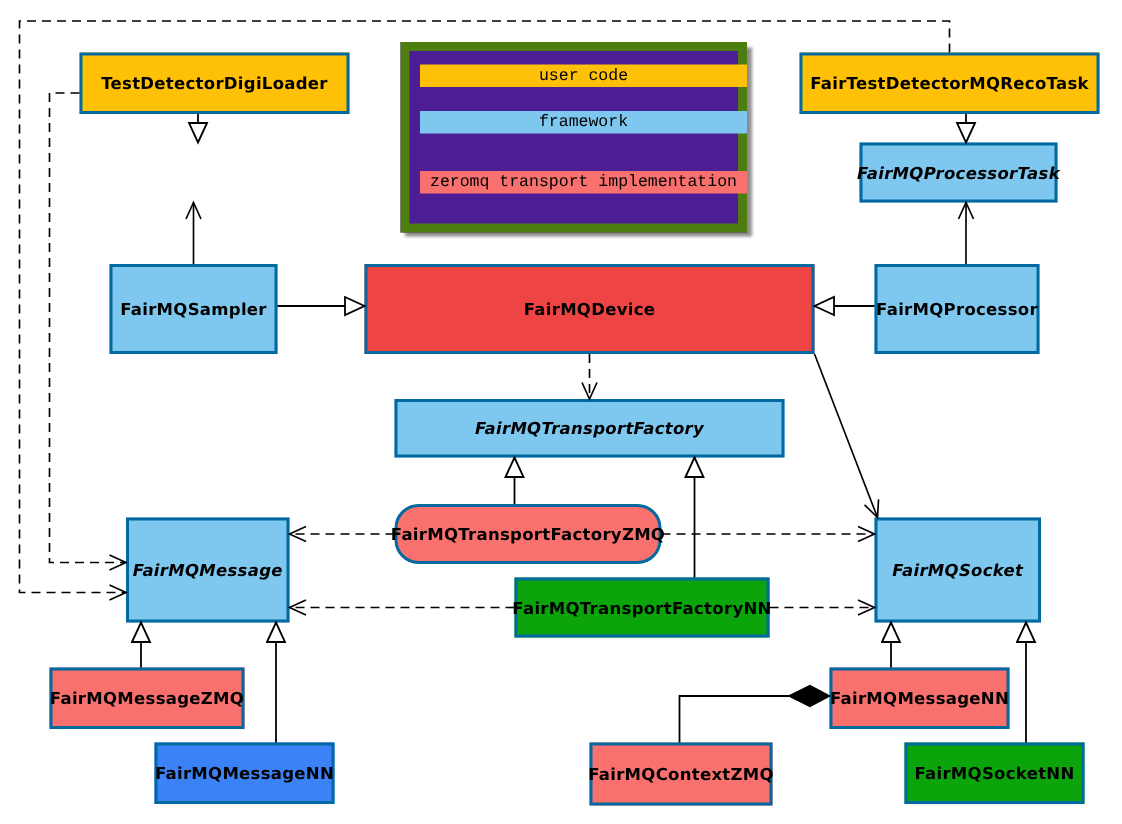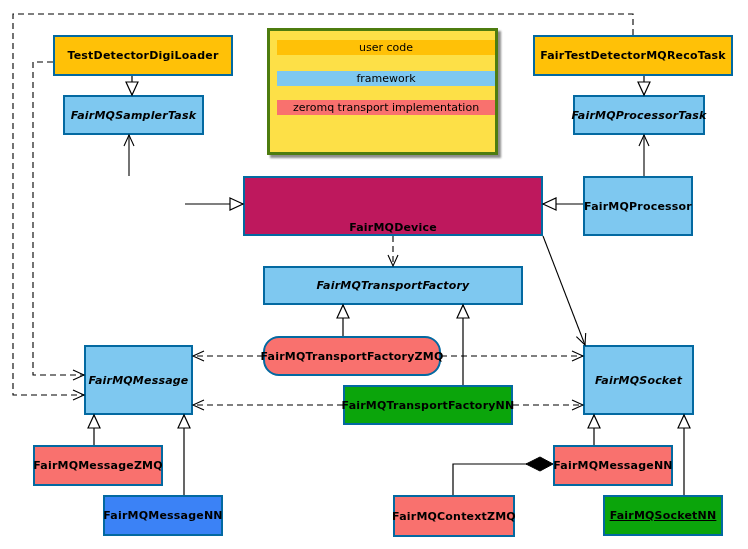--- a/index.html
+++ b/index.html
@@ -5,22 +5,22 @@
   html,body{margin:0;padding:0;background:#fff;}
   body{width:748px;height:549px;overflow:hidden;
        font-family:"DejaVu Sans","Liberation Sans",sans-serif;}
   .canvas{position:relative;width:748px;height:549px;background:#fff;}
   .edges{position:absolute;left:0;top:0;pointer-events:none;z-index:5;}
   .node{position:absolute;box-sizing:border-box;border:2px solid #0369a1;
         display:flex;align-items:center;justify-content:center;
         font-weight:bold;font-size:11px;letter-spacing:.2px;color:#000;
         text-align:center;z-index:2;}
   .abstract{font-style:italic;}
-  .legend{position:absolute;box-sizing:border-box;border:3px solid #4d7c0f;
-          background:#fde047;z-index:2;box-shadow:3px 3px 2px rgba(0,0,0,.45);}
+  .legend{position:absolute;box-sizing:border-box;border:6px solid #4d7c0f;
+          background:#4c1d95;z-index:2;box-shadow:3px 3px 2px rgba(0,0,0,.45);font-family:Liberation Mono, monospace;}
   .legend-strip{position:absolute;left:7px;width:218px;height:15px;
           display:flex;align-items:center;justify-content:center;
           font-size:11px;color:#000;}
 </style>
 </head>
 <body>
 
 <div class="canvas">
 
   <svg class="edges" width="748" height="549" viewBox="0 0 748 549">
@@ -60,27 +60,27 @@
     <polygon points="526,464 540,457 553,464 540,471" fill="#000" stroke="#000"></polygon>
   </svg>
 
   <div class="node" style="left: 53px; top: 35px; width: 180px; height: 41px; background: rgb(255, 193, 7);">
     <span>TestDetectorDigiLoader</span>
   </div>
   <div class="node" style="left: 533px; top: 35px; width: 200px; height: 41px; background: rgb(255, 193, 7);">
     <span>FairTestDetectorMQRecoTask</span>
   </div>
 
-  <div class="node abstract" style="left: 63px; top: 95px; width: 141px; height: 40px; background: rgb(126, 200, 240);">
-    <span>FairMQSamplerTask</span>
-  </div>
   <div class="node abstract" style="left: 573px; top: 95px; width: 132px; height: 40px; background: rgb(126, 200, 240);">
     <span>FairMQProcessorTask</span>
   </div>
-  <div class="node" style="left: 243px; top: 176px; width: 300px; height: 60px; background: #be185d; align-items: flex-end;">
+  <div class="node" style="left: 73px; top: 176px; width: 112px; height: 60px; background: rgb(126, 200, 240);">
+    <span>FairMQSampler</span>
+  </div>
+  <div class="node" style="left: 243px; top: 176px; width: 300px; height: 60px; background: #ef4444;">
     <span>FairMQDevice</span>
   </div>
   <div class="node" style="left: 583px; top: 176px; width: 110px; height: 60px; background: rgb(126, 200, 240);">
     <span>FairMQProcessor</span>
   </div>
   <div class="node abstract" style="left: 263px; top: 266px; width: 260px; height: 39px; background: rgb(126, 200, 240);">
     <span>FairMQTransportFactory</span>
   </div>
   <div class="node abstract" style="left: 84px; top: 345px; width: 109px; height: 70px; background: rgb(126, 200, 240);">
     <span>FairMQMessage</span>
@@ -101,23 +101,23 @@
   <div class="node" style="left: 393px; top: 495px; width: 122px; height: 42px; background: rgb(249, 113, 110);">
     <span>FairMQContextZMQ</span>
   </div>
 
   <div class="node" style="left: 343px; top: 385px; width: 170px; height: 40px; background: rgb(11, 165, 11);">
     <span>FairMQTransportFactoryNN</span>
   </div>
   <div class="node" style="left: 103px; top: 495px; width: 120px; height: 41px; background: #3b82f6;">
     <span>FairMQMessageNN</span>
   </div>
-  <div class="node" style="left: 603px; top: 495px; width: 120px; height: 41px; background: rgb(11, 165, 11); text-decoration: underline;">
+  <div class="node" style="left: 603px; top: 495px; width: 120px; height: 41px; background: rgb(11, 165, 11);">
     <span>FairMQSocketNN</span>
   </div>
 
   <div class="legend" style="left:267px;top:28px;width:231px;height:127px">
     <div class="legend-strip" style="top: 9px; background: rgb(255, 193, 7);">user code</div>
     <div class="legend-strip" style="top: 40px; background: rgb(126, 200, 240);">framework</div>
-    <div class="legend-strip" style="top: 69px; background: rgb(249, 113, 110);">zeromq transport implementation</div>
+    <div class="legend-strip" style="top: 80px; background: rgb(249, 113, 110);">zeromq transport implementation</div>
   </div>
 
 </div>
 
 </body></html>

